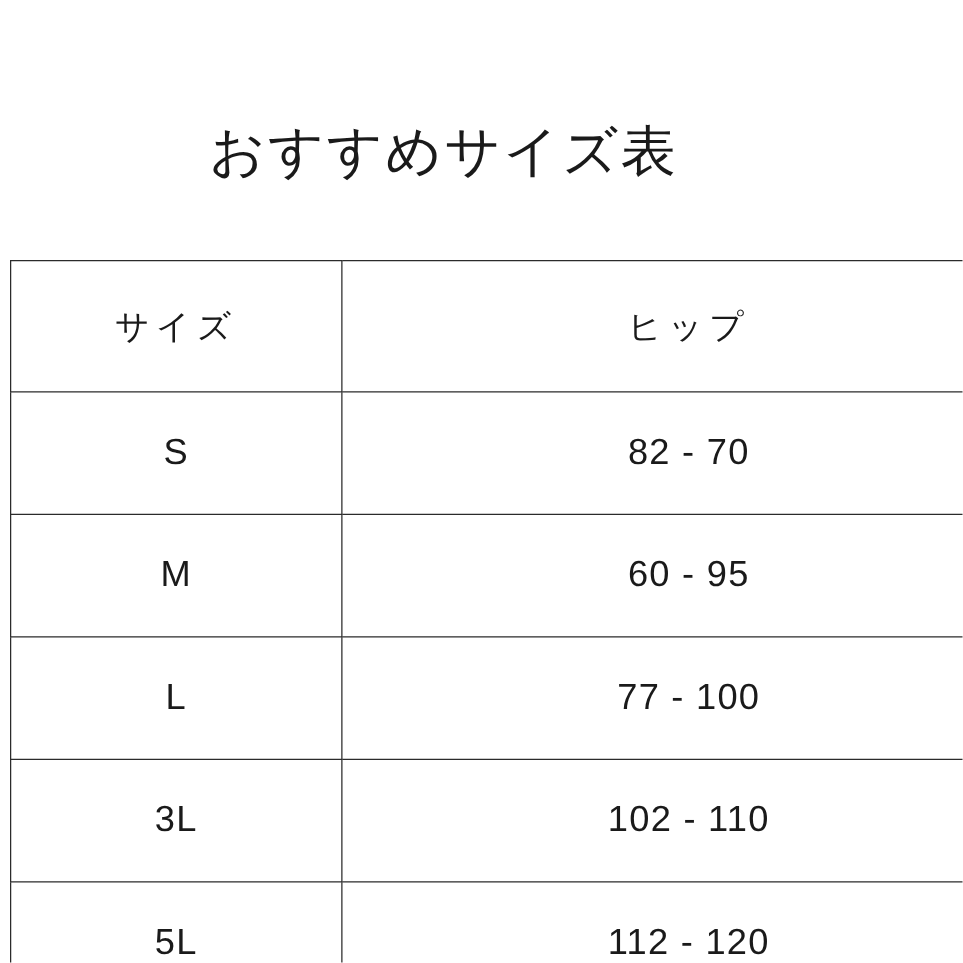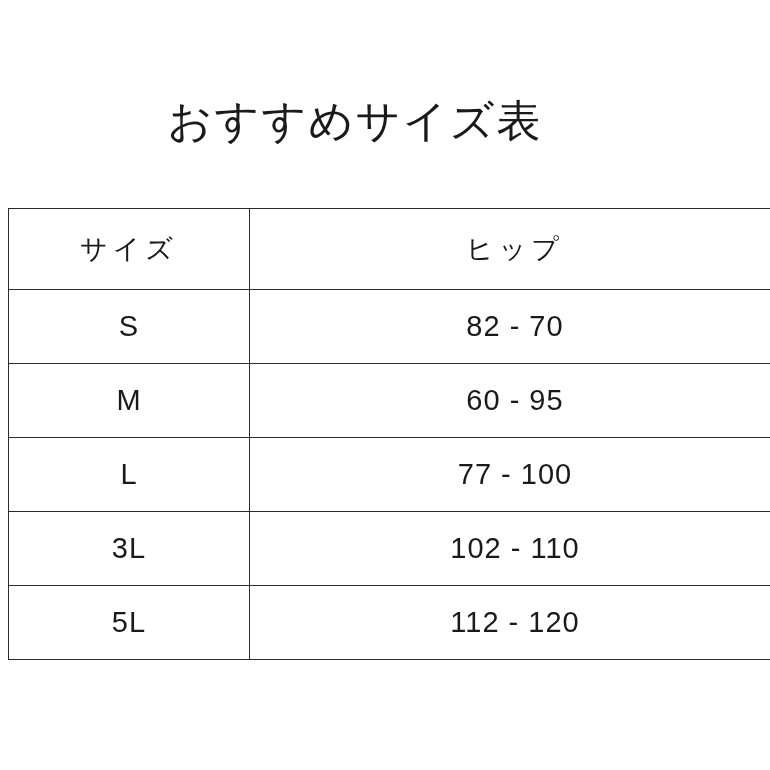--- a/index.html
+++ b/index.html
@@ -39,21 +39,21 @@
     width: 754px;
     border-collapse: collapse;
     table-layout: fixed;
   }
   .size-table th,
   .size-table td {
     border: 1px solid #2b2b2b;
     text-align: center;
     font-weight: 400;
     color: #1a1a1a;
-    padding: 4px;
+    padding: 16px;
   }
   .size-table th {
     height: 72px;
     font-size: 27px;
     letter-spacing: 5px;
   }
   .size-table td {
     height: 65px;
     font-size: 29px;
     letter-spacing: 1px;

